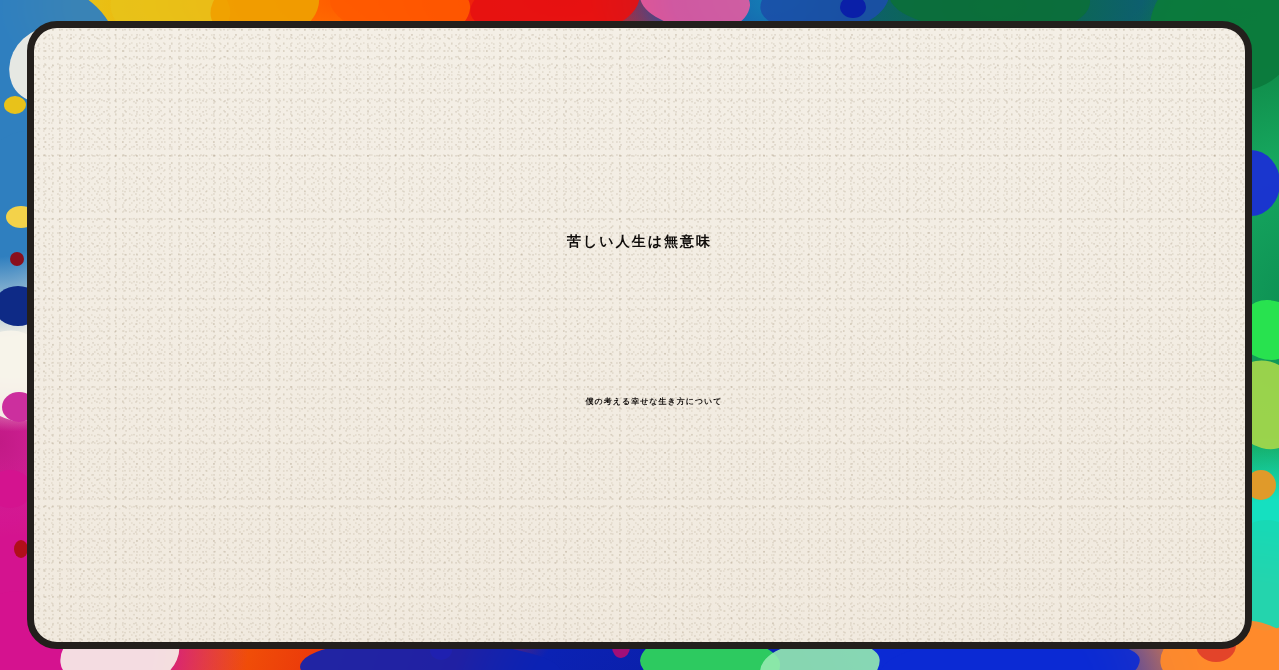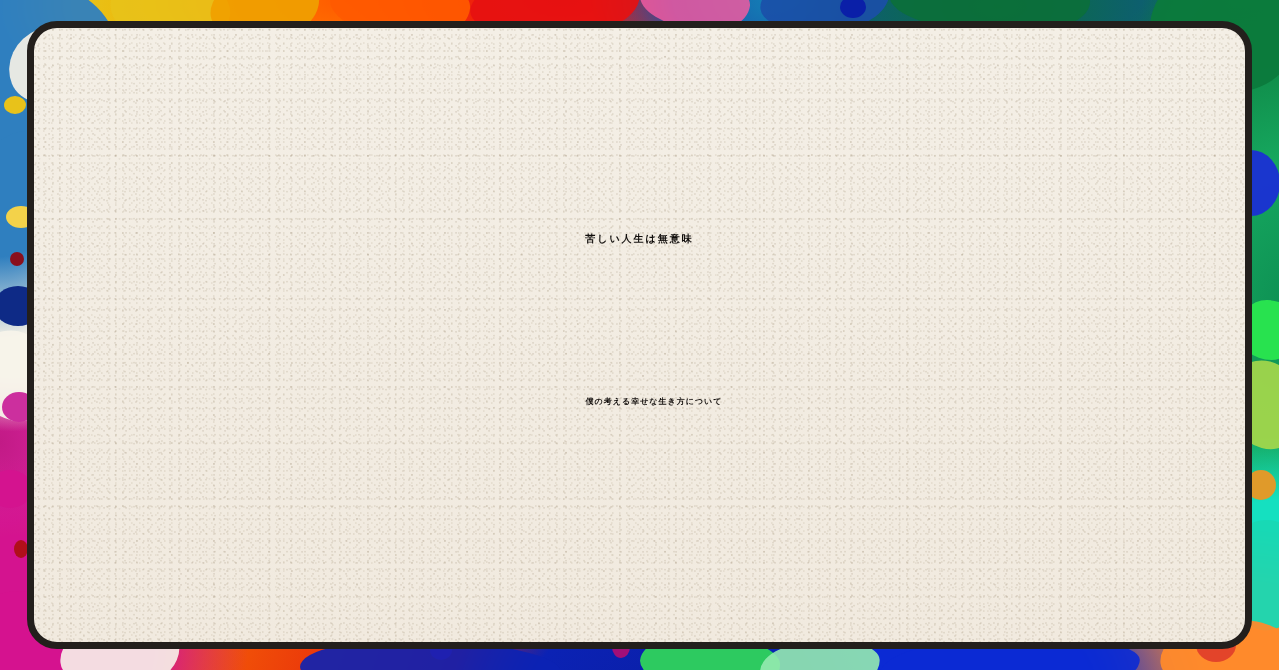--- a/index.html
+++ b/index.html
@@ -166,18 +166,18 @@
         <div class="blob" style="left: 1220px; top: 520px; width: 90px; height: 110px; background: rgb(24, 216, 180); opacity: 0.95; transform: rotate(8deg);"></div>
         <div class="blob" style="left: 1160px; top: 620px; width: 130px; height: 70px; background: rgb(255, 138, 43); opacity: 0.95; transform: rotate(-6deg);"></div>
         <div class="drop" style="left: 1196px; top: 628px; width: 40px; height: 34px; background: rgb(226, 64, 42); opacity: 0.95;"></div>
         <div class="blob" style="left: 300px; top: 640px; width: 260px; height: 60px; background: rgb(11, 34, 180); opacity: 0.9; transform: rotate(2deg);"></div>
         <div class="blob" style="left: 880px; top: 636px; width: 260px; height: 64px; background: rgb(11, 42, 212); opacity: 0.9; transform: rotate(-2deg);"></div>
       </div>
   </div>
 
   <div class="card">
     <div class="card-inner">
-      <div class="title" style="font-size: 10px;">苦しい人生は無意味</div>
+      <div class="title" style="font-size: 14px;">苦しい人生は無意味</div>
       <div class="subtitle" style="font-size: 8px;">僕の考える幸せな生き方について</div>
     </div>
   </div>
 
 </div>
 
 </body></html>

